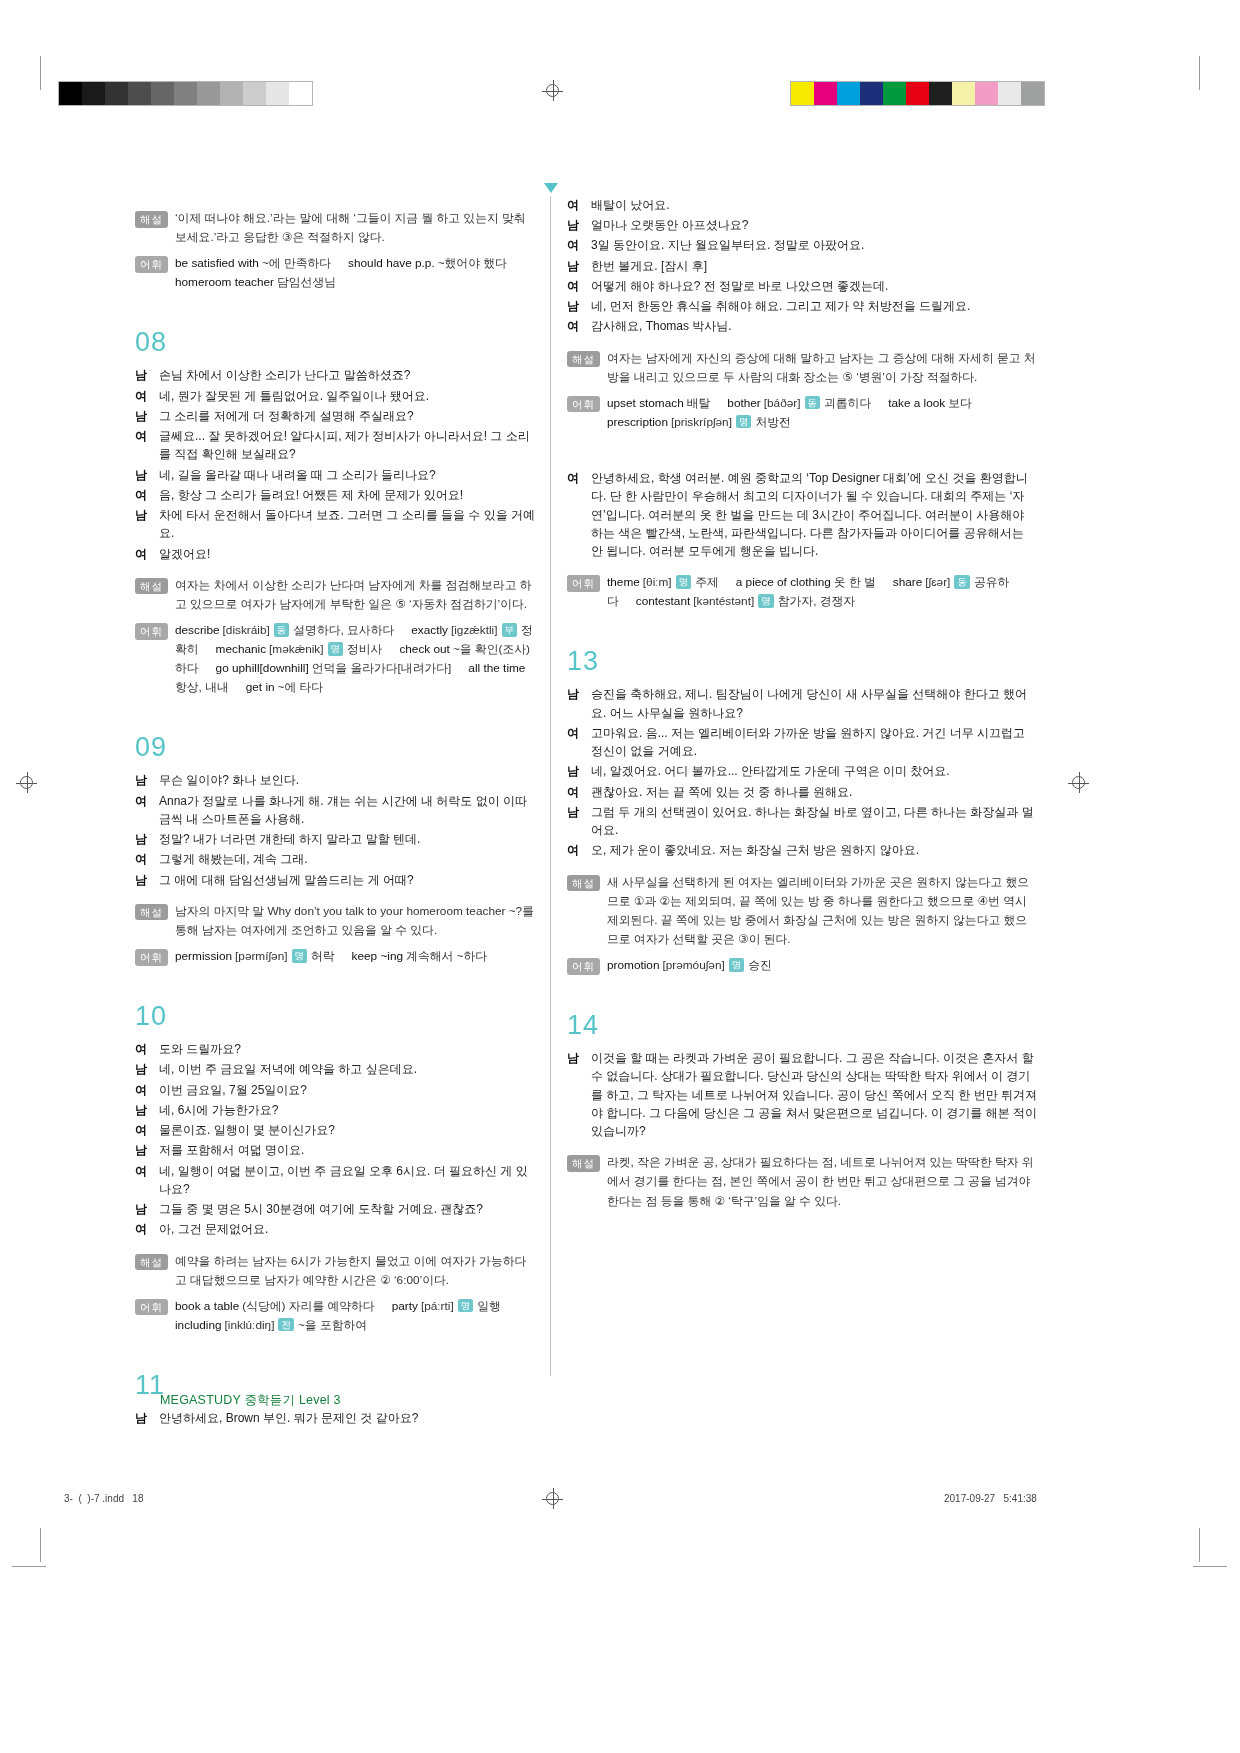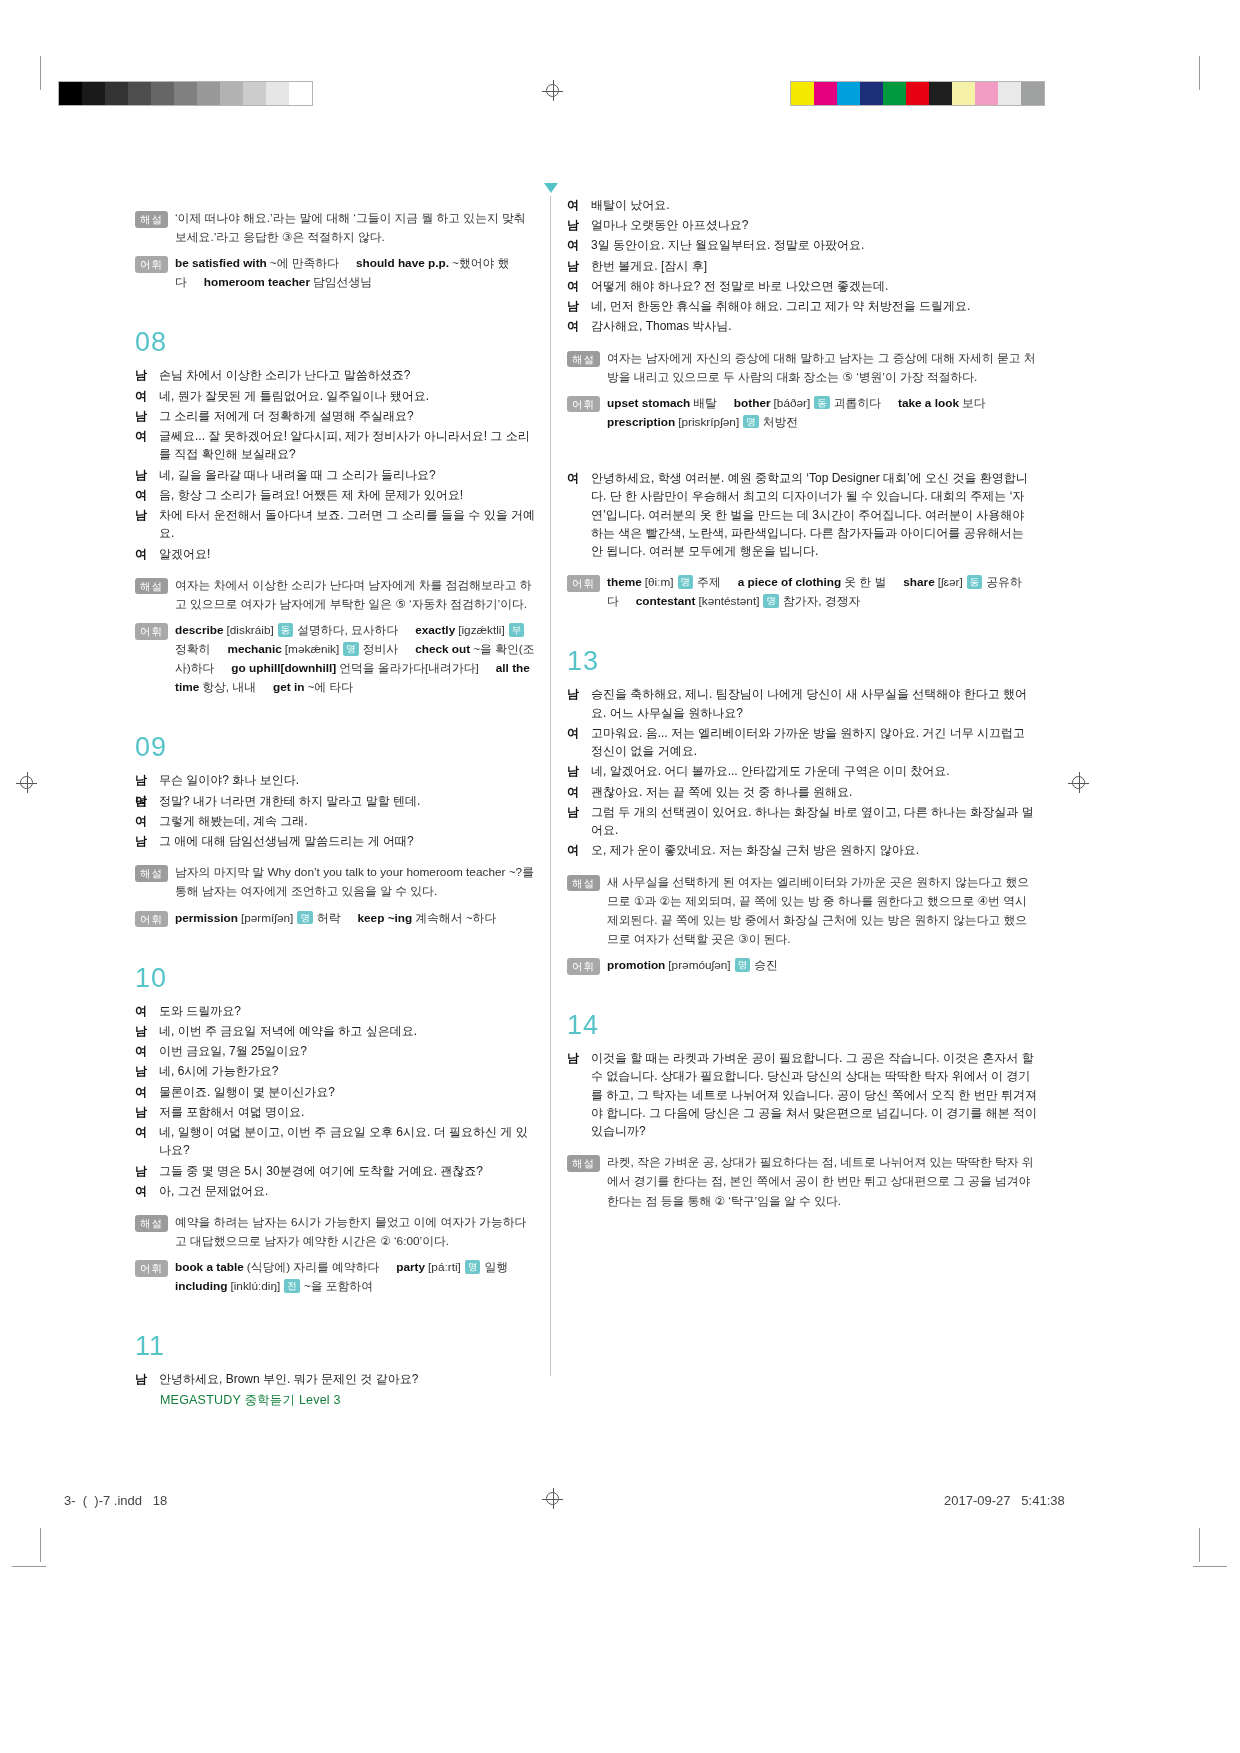--- a/index.html
+++ b/index.html
@@ -43,29 +43,29 @@
   .dl{position:relative;padding-left:24px;margin-bottom:2px;font-size:12px;line-height:1.52;color:#222}
   .sp{position:absolute;left:0;top:0;font-weight:700;color:#111}
   
   .note{position:relative;padding-left:40px;margin-top:13px;font-size:11.8px;line-height:1.62;color:#333}
   .note + .note{margin-top:7px}
   .badge{position:absolute;left:0;top:2px;background:#9c9c9c;color:#fff;font-size:10.5px;
          line-height:1;padding:3px 5px;border-radius:3px;letter-spacing:1px;white-space:nowrap}
   .bv{background:#a8a8a8}
   
   .vi{margin-right:17px}
-  .vi .vt{font-weight:700;color:#111;margin-right:3px}
+  .vi .vt{font-weight:400;color:#111;margin-right:3px}
   .pron{color:#333;margin-right:3px}
   .pron:empty,.pos:empty{display:none}
   .pos{display:inline-block;background:#6ec8cb;color:#fff;font-size:9.5px;line-height:1;
        padding:2px 3px;border-radius:2px;margin:0 4px 0 1px;vertical-align:1px}
   .def{color:#333}
   
   .book{position:absolute;left:160px;top:1392px;font-size:12.5px;color:#15803d;letter-spacing:.2px}
-  .slug{position:absolute;font-size:13px;color:#444;white-space:pre}
+  .slug{position:absolute;font-size:10px;color:#444;white-space:pre}
   .slugL{left:64px;top:1493px}
   .slugR{left:944px;top:1493px}
 </style>
 </head>
 <body>
 
 <div class="page">
 
   <div class="graybar">
       <span class="sw" style="background: rgb(0, 0, 0);"></span>
@@ -137,21 +137,21 @@
         <div class="note">
           <span class="badge bv">어휘</span>
           <span class="vlist"><span class="vi"><b class="vt">describe</b><span class="pron">[diskráib]</span><span class="pos">동</span><span class="def">설명하다, 묘사하다</span></span><span class="vi"><b class="vt">exactly</b><span class="pron">[igzǽktli]</span><span class="pos">부</span><span class="def">정확히</span></span><span class="vi"><b class="vt">mechanic</b><span class="pron">[məkǽnik]</span><span class="pos">명</span><span class="def">정비사</span></span><span class="vi"><b class="vt">check out</b><span class="def">~을 확인(조사)하다</span></span><span class="vi"><b class="vt">go uphill[downhill]</b><span class="def">언덕을 올라가다[내려가다]</span></span><span class="vi"><b class="vt">all the time</b><span class="def">항상, 내내</span></span><span class="vi"><b class="vt">get in</b><span class="def">~에 타다</span></span></span>
         </div>
       </section>
 
       <section class="sec">
         <h2 class="secnum">09</h2>
         <div class="lines">
             <p class="dl"><b class="sp">남</b><span class="dt">무슨 일이야? 화나 보인다.</span></p>
-            <p class="dl"><b class="sp">여</b></p>
+            <p class="dl"><b class="sp">여</b><span class="dt">Anna가 정말로 나를 화나게 해. 걔는 쉬는 시간에 내 허락도 없이 이따금씩 내 스마트폰을 사용해.</span></p>
             <p class="dl"><b class="sp">남</b><span class="dt">정말? 내가 너라면 걔한테 하지 말라고 말할 텐데.</span></p>
             <p class="dl"><b class="sp">여</b><span class="dt">그렇게 해봤는데, 계속 그래.</span></p>
             <p class="dl"><b class="sp">남</b><span class="dt">그 애에 대해 담임선생님께 말씀드리는 게 어때?</span></p>
           </div>
         <div class="note">
           <span class="badge">해설</span>
           <span class="ntext">남자의 마지막 말 Why don’t you talk to your homeroom teacher ~?를 통해 남자는 여자에게 조언하고 있음을 알 수 있다.</span>
         </div>
         <div class="note">
           <span class="badge bv">어휘</span>

